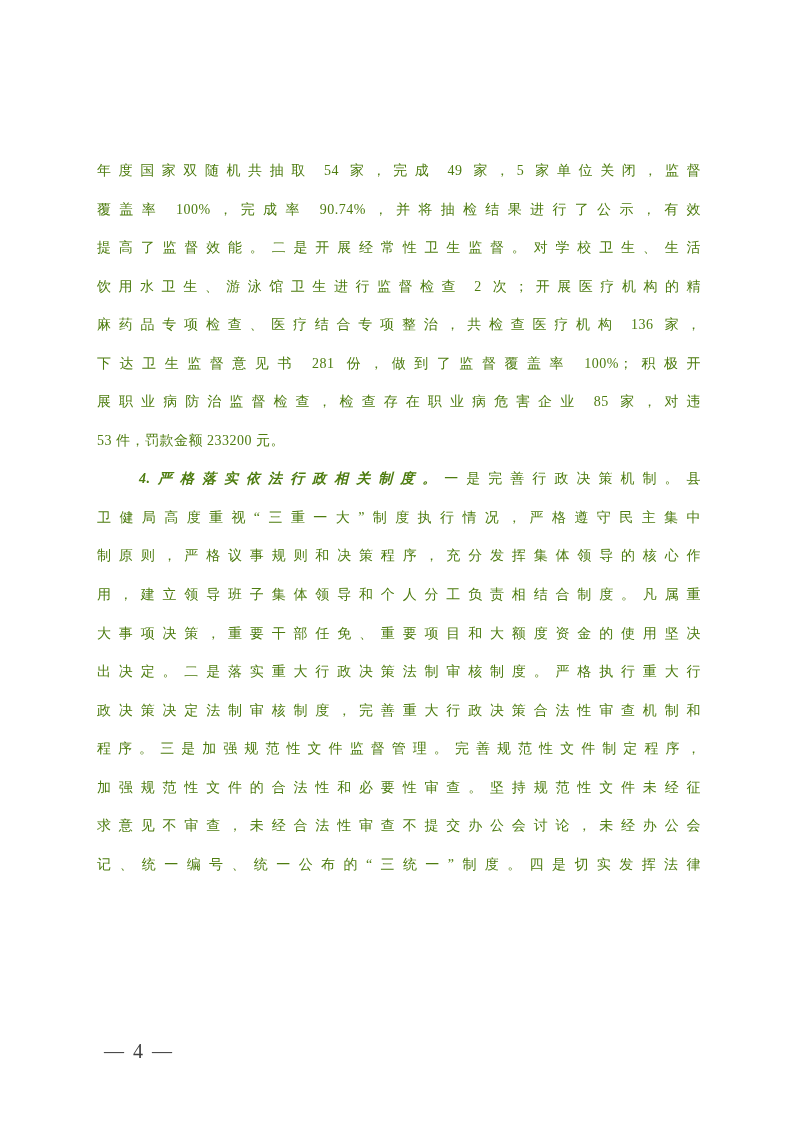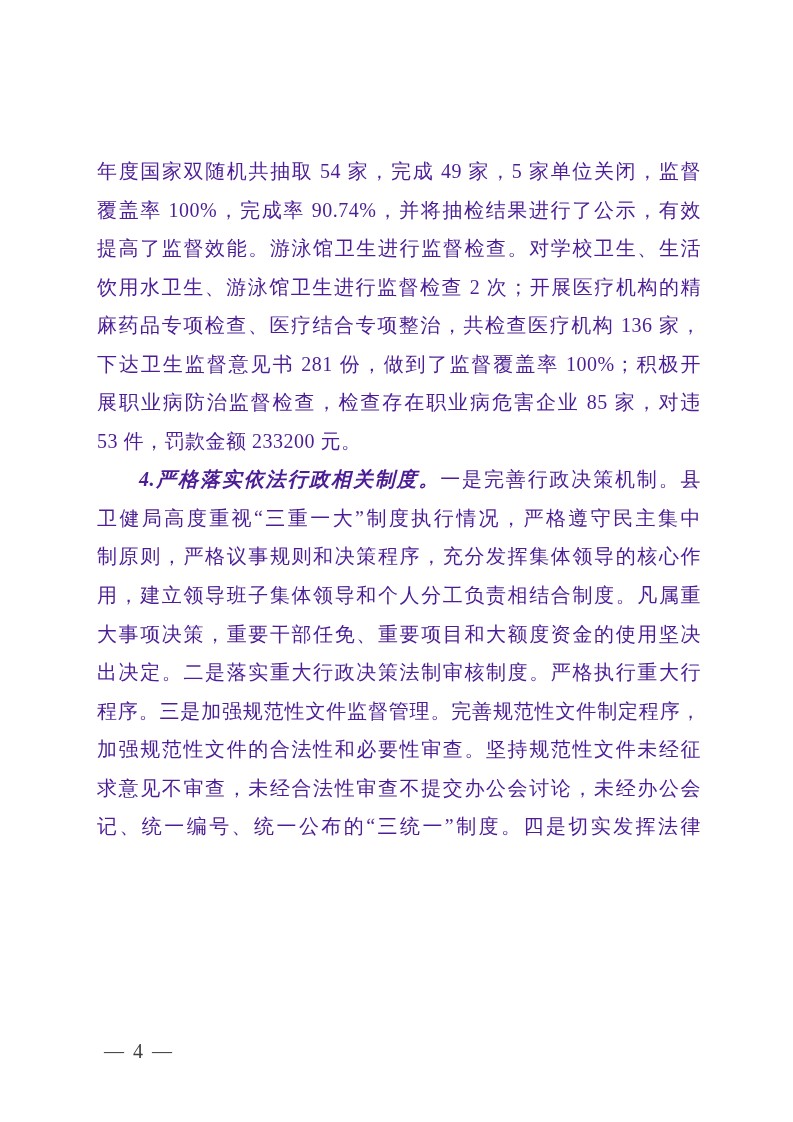--- a/index.html
+++ b/index.html
@@ -16,26 +16,26 @@
   .doc-body {
     position: absolute;
     left: 97px;
     top: 152px;
     width: 604px;
   }
   .line {
     width: 604px;
     height: 38.55px;
     line-height: 38.55px;
-    font-size: 20px;
+    font-size: 14px;
     letter-spacing: 0.5px;
     text-align: justify;
     text-align-last: justify;
     white-space: nowrap;
-    color: #4c1d95;
+    color: #4d7c0f;
   }
   .line.para-end {
     text-align: center;
     text-align-last: left;
   }
   .line.indent {
     text-indent: 42px;
   }
   .line .bold-run {
     font-weight: 700;
@@ -51,34 +51,35 @@
     font-family: "Liberation Serif", "DejaVu Serif", serif;
   }
 </style>
 </head>
 <body>
 
 <div class="page">
   <div class="doc-body">
     <div class="line">年度国家双随机共抽取 54 家，完成 49 家，5 家单位关闭，监督</div>
     <div class="line">覆盖率 100%，完成率 90.74%，并将抽检结果进行了公示，有效</div>
-    <div class="line">提高了监督效能。游泳馆卫生进行监督检查。对学校卫生、生活</div>
+    <div class="line">提高了监督效能。二是开展经常性卫生监督。对学校卫生、生活</div>
     <div class="line">饮用水卫生、游泳馆卫生进行监督检查 2 次；开展医疗机构的精</div>
     <div class="line">麻药品专项检查、医疗结合专项整治，共检查医疗机构 136 家，</div>
     <div class="line">下达卫生监督意见书 281 份，做到了监督覆盖率 100%；积极开</div>
     <div class="line">展职业病防治监督检查，检查存在职业病危害企业 85 家，对违</div>
     <div class="line para-end">53 件，罚款金额 233200 元。</div>
     <div class="line indent">
       <span class="bold-run">4.严格落实依法行政相关制度。</span><span>一是完善行政决策机制。县</span>
     </div>
     <div class="line">卫健局高度重视“三重一大”制度执行情况，严格遵守民主集中</div>
     <div class="line">制原则，严格议事规则和决策程序，充分发挥集体领导的核心作</div>
     <div class="line">用，建立领导班子集体领导和个人分工负责相结合制度。凡属重</div>
     <div class="line">大事项决策，重要干部任免、重要项目和大额度资金的使用坚决</div>
     <div class="line">出决定。二是落实重大行政决策法制审核制度。严格执行重大行</div>
+    <div class="line">政决策决定法制审核制度，完善重大行政决策合法性审查机制和</div>
     <div class="line">程序。三是加强规范性文件监督管理。完善规范性文件制定程序，</div>
     <div class="line">加强规范性文件的合法性和必要性审查。坚持规范性文件未经征</div>
     <div class="line">求意见不审查，未经合法性审查不提交办公会讨论，未经办公会</div>
     <div class="line">记、统一编号、统一公布的“三统一”制度。四是切实发挥法律</div>
   </div>
 
   <div class="footer">— 4 —</div>
 </div>
 
 </body></html>

